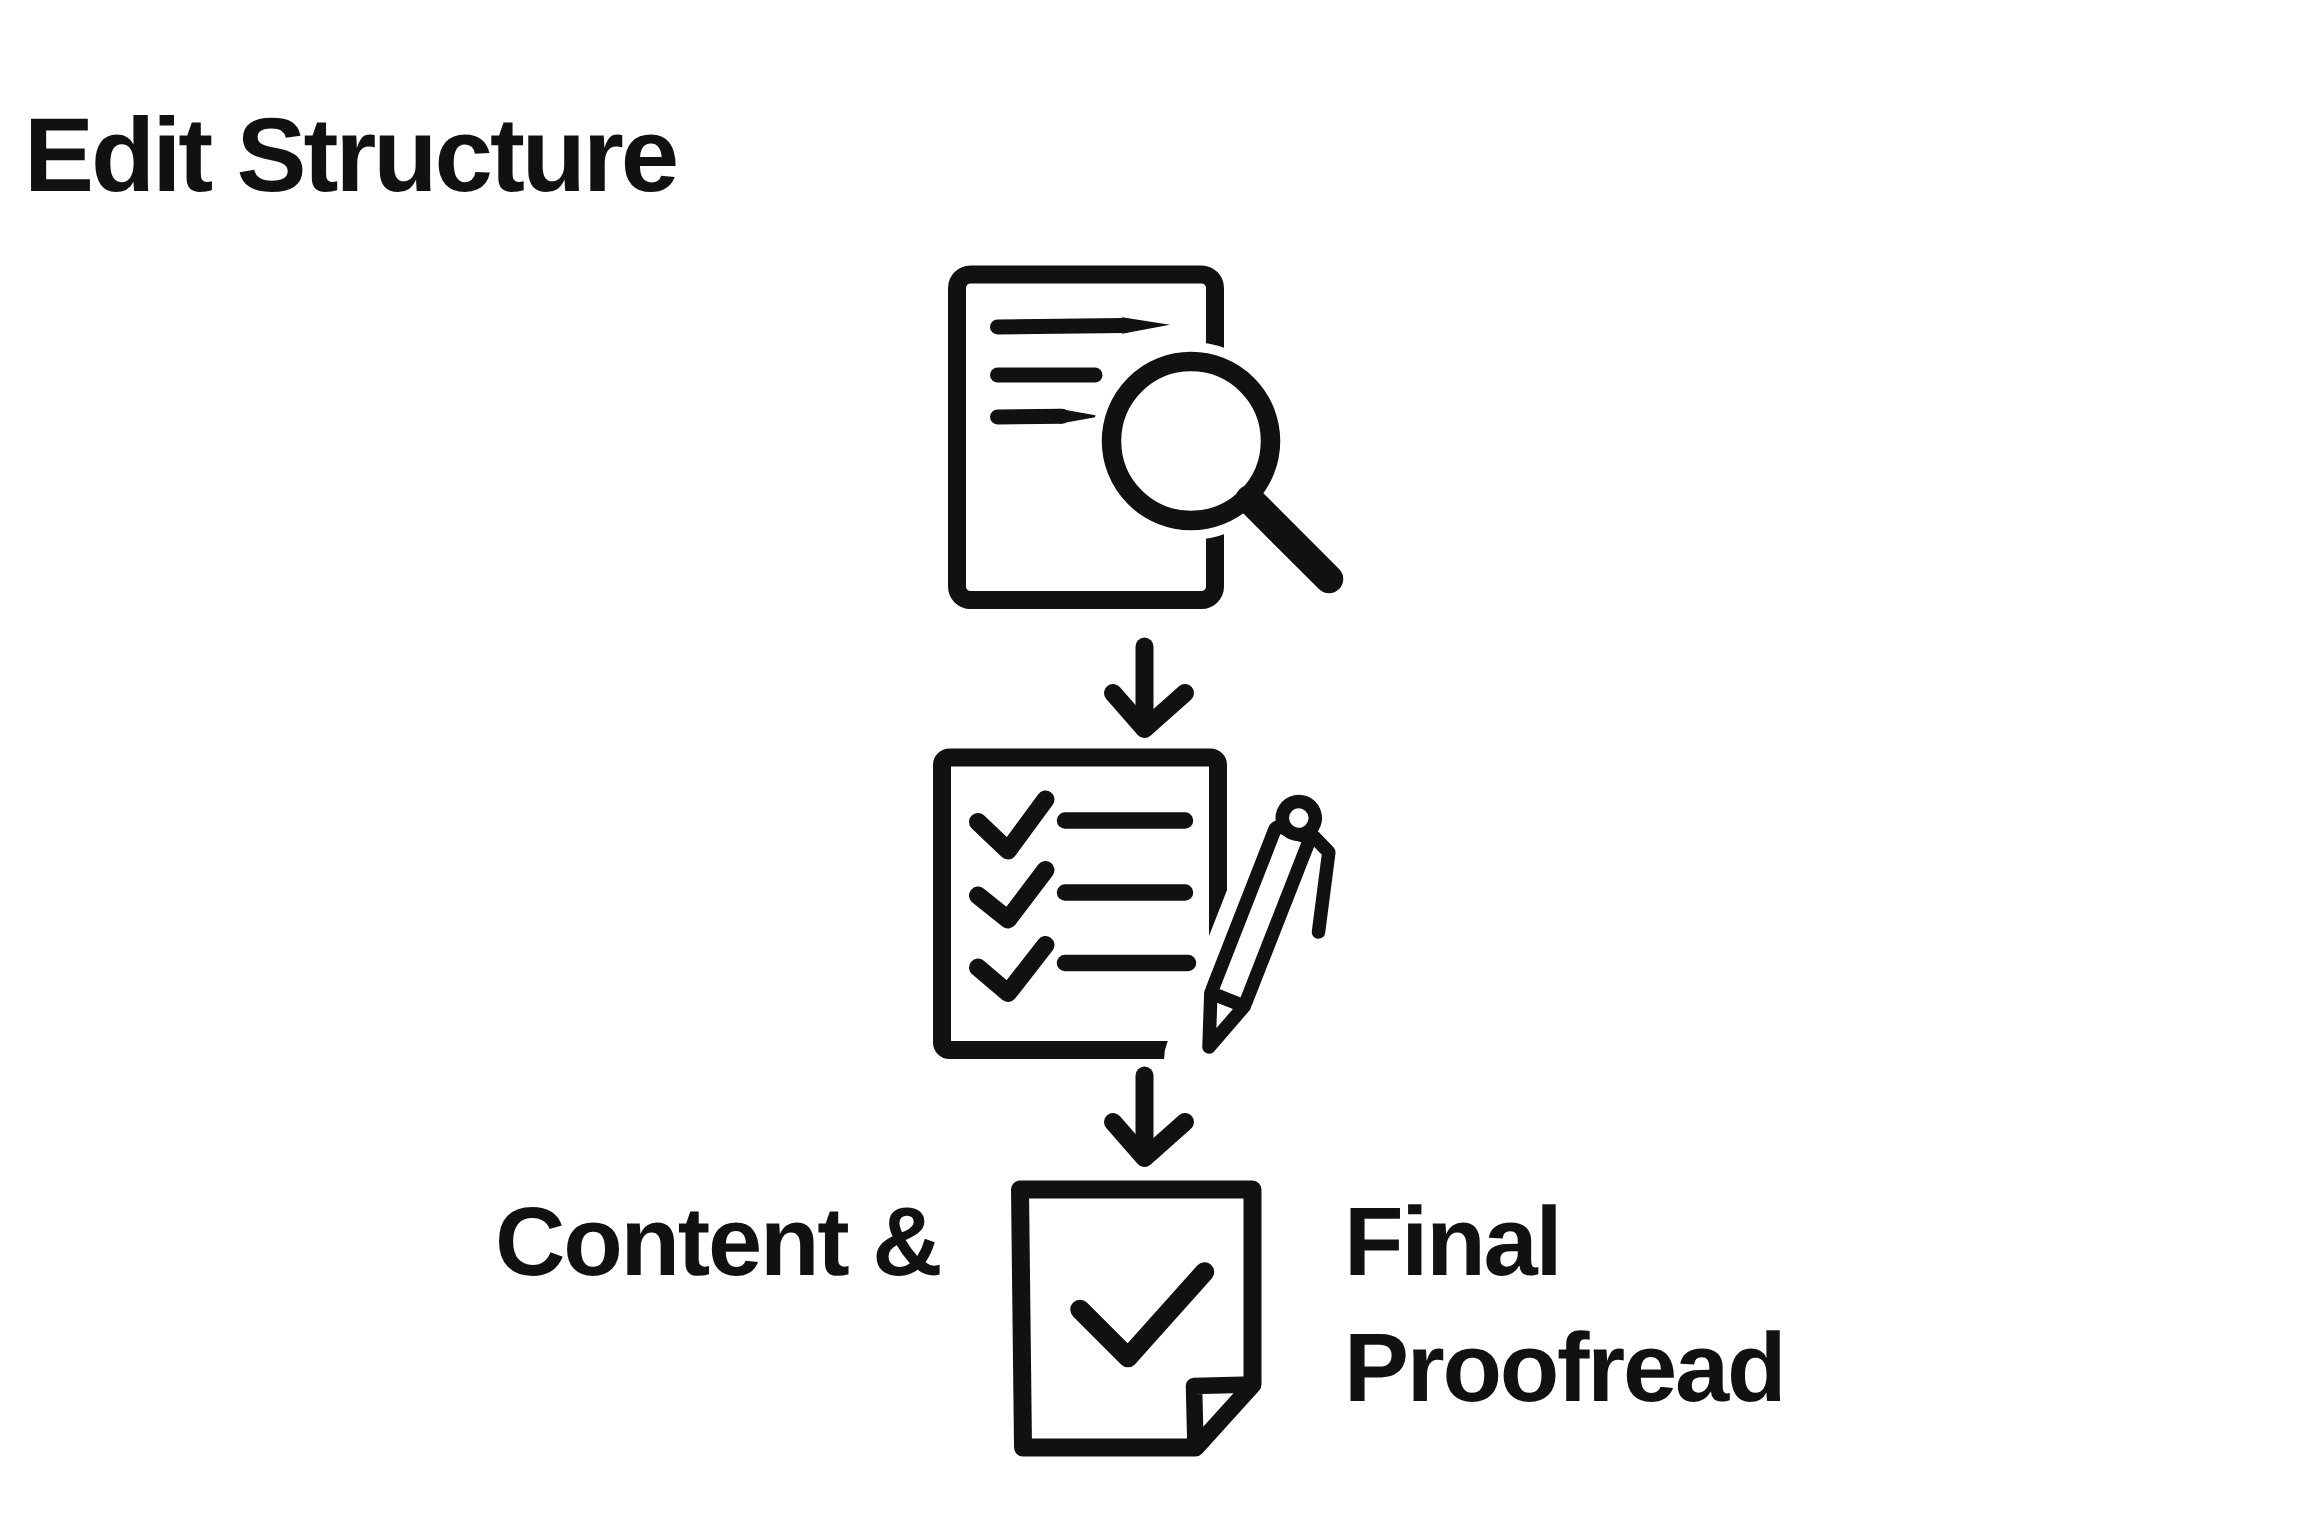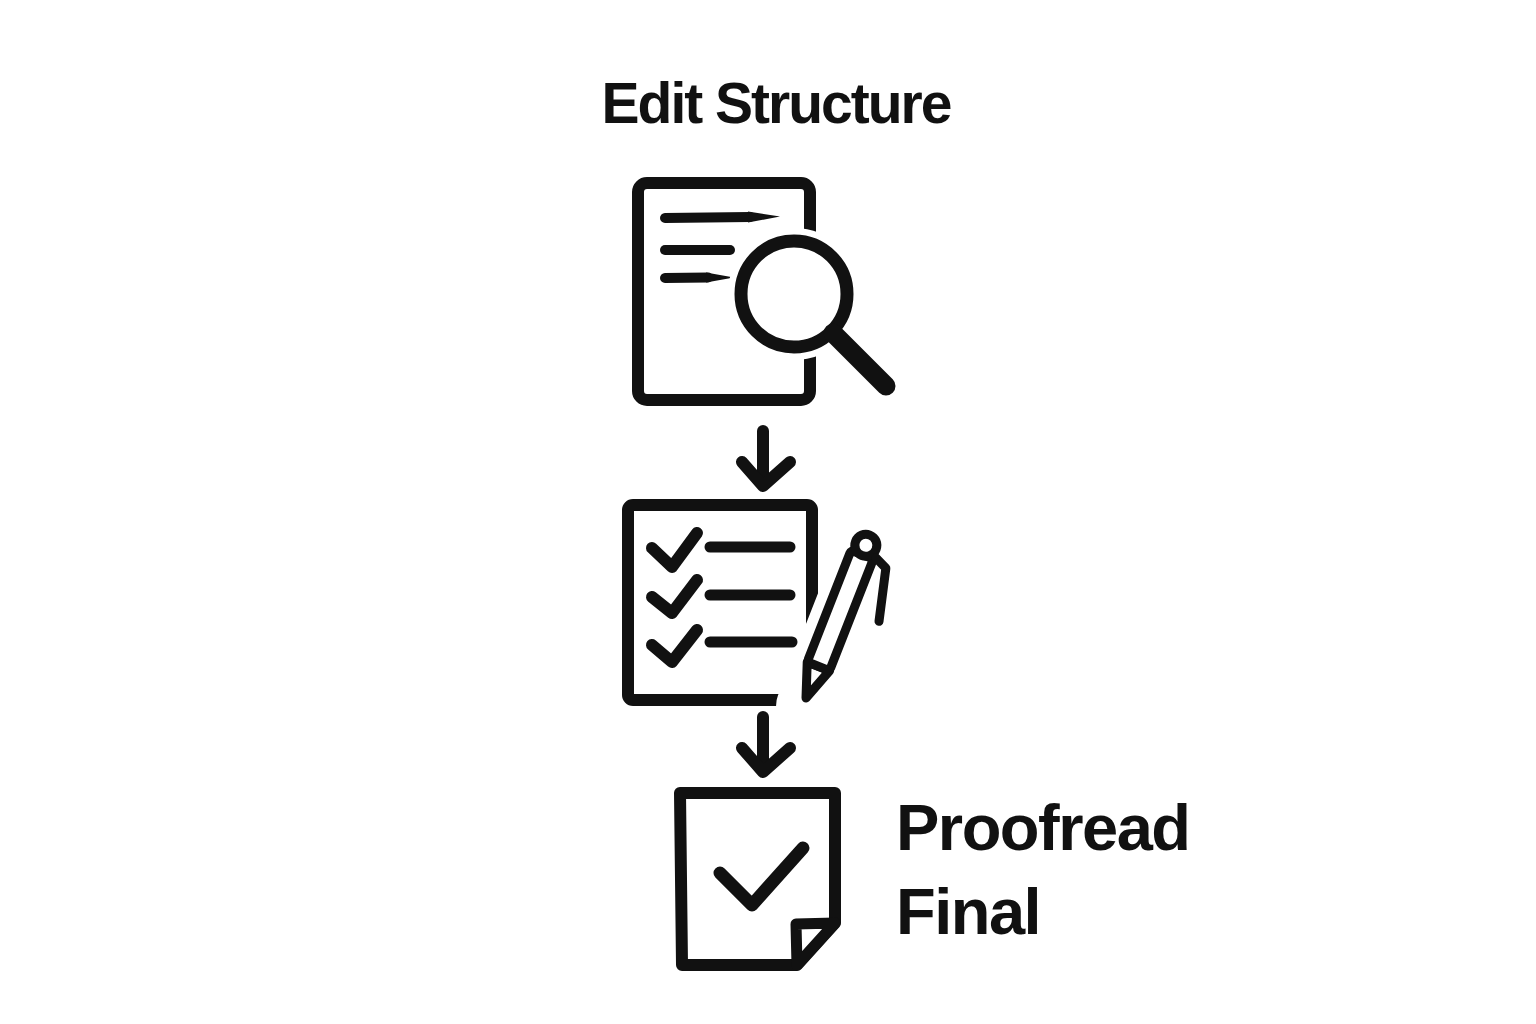--- a/index.html
+++ b/index.html
@@ -5,21 +5,21 @@
   html,body { margin:0; padding:0; }
   .canvas {
     position:relative; width:1536px; height:1024px;
     background:var(--background,#ffffff);
     color:var(--ink,#111111);
     font-family:"Liberation Sans", sans-serif;
     overflow:hidden;
   }
   .title {
     position:absolute; left:16px; right:0; top:56px;
-    text-align:center; font-size:57px; font-weight:700;
+    text-align:left; font-size:70px; font-weight:700;
     letter-spacing:-2px; line-height:94px;
   }
   .icon { position:absolute; display:block; }
   .icon-doc-search  { left:620px; top:172px; width:290px; height:235px; }
   .arrow-1          { left:725px; top:424px; width:80px;  height:72px;  }
   .icon-checklist   { left:618px; top:498px; width:300px; height:215px; }
   .arrow-2          { left:725px; top:710px; width:80px;  height:72px;  }
   .icon-page-check  { left:662px; top:781px; width:185px; height:195px; }
   .label {
     position:absolute; font-size:65px; font-weight:700;
@@ -86,19 +86,20 @@
     <polyline class="s" stroke-width="12" points="17,38 38,62 65,38"></polyline>
   </svg>
 
   <svg class="icon icon-page-check" viewBox="0 0 185 195" xmlns="http://www.w3.org/2000/svg">
     <path class="s fb" stroke-width="12" d="M 18,12 H 173 V 142 L 135,184 H 20 Z"></path>
     <path class="s fb" stroke-width="11" d="M 173,142 L 134,143 L 135,184 Z"></path>
     <polyline class="s" stroke-width="13" points="58,92 90,124 141,67"></polyline>
   </svg>
 
   <div class="label label-left">
+    <div>Content &amp;</div>
   </div>
   <div class="label label-right">
+    <div>Final</div>
     <div>Proofread</div>
-    <div>Final</div>
   </div>
 
 </div>
 
 </body></html>

